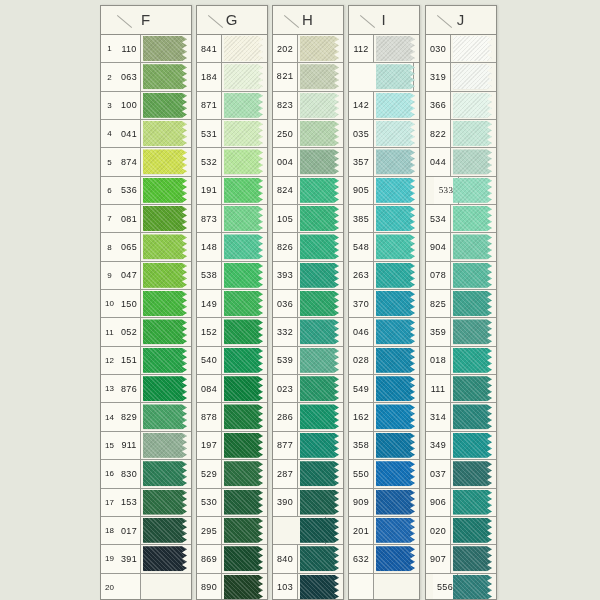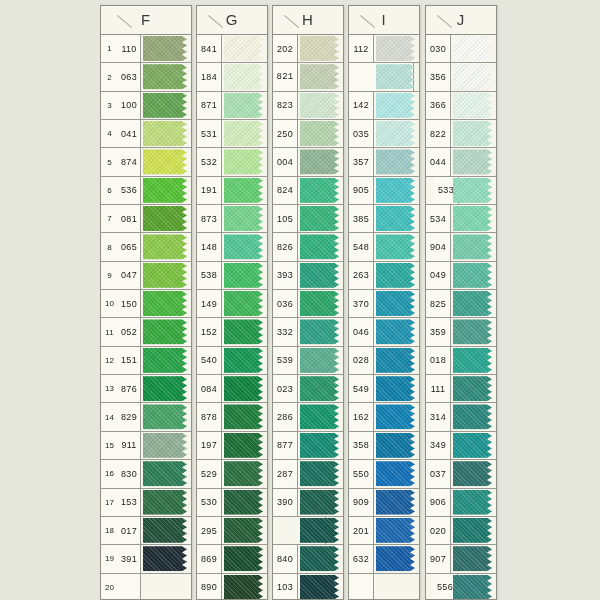--- a/index.html
+++ b/index.html
@@ -437,49 +437,49 @@
       <div class="hdr">
         <div class="diag"></div>
         <div class="letter">J</div>
       </div>
       <div class="rows">
         <div class="row">
           <div class="cell codecell" style="left: 0px; width: 24px;">030</div>
           <div class="sw" style="left: 27px; width: 39px; background-color: rgb(249, 250, 245);"></div>
         </div>
         <div class="row">
-          <div class="cell codecell" style="left: 0px; width: 24px;">356</div>
+          <div class="cell codecell" style="left: 0px; width: 24px;">319</div>
           <div class="sw" style="left: 27px; width: 39px; background-color: rgb(245, 248, 243);"></div>
         </div>
         <div class="row">
           <div class="cell codecell" style="left: 0px; width: 24px;">366</div>
           <div class="sw" style="left: 27px; width: 39px; background-color: rgb(228, 244, 234);"></div>
         </div>
         <div class="row">
           <div class="cell codecell" style="left: 0px; width: 24px;">822</div>
           <div class="sw" style="left: 27px; width: 39px; background-color: rgb(197, 231, 215);"></div>
         </div>
         <div class="row">
           <div class="cell codecell" style="left: 0px; width: 24px;">044</div>
           <div class="sw" style="left: 27px; width: 39px; background-color: rgb(180, 214, 198);"></div>
         </div>
         <div class="row">
-          <div class="cell codecell" style="left: 8px; width: 24px;">533</div>
+          <div class="cell codecell" style="left: 8px; width: 24px; font-family: Liberation Serif, serif;">533</div>
           <div class="sw" style="left: 27px; width: 39px; background-color: rgb(144, 219, 189);"></div>
         </div>
         <div class="row">
           <div class="cell codecell" style="left: 0px; width: 24px;">534</div>
           <div class="sw" style="left: 27px; width: 39px; background-color: rgb(126, 214, 176);"></div>
         </div>
         <div class="row">
           <div class="cell codecell" style="left: 0px; width: 24px;">904</div>
           <div class="sw" style="left: 27px; width: 39px; background-color: rgb(116, 202, 170);"></div>
         </div>
         <div class="row">
-          <div class="cell codecell" style="left: 0px; width: 24px;">049</div>
+          <div class="cell codecell" style="left: 0px; width: 24px;">078</div>
           <div class="sw" style="left: 27px; width: 39px; background-color: rgb(88, 185, 158);"></div>
         </div>
         <div class="row">
           <div class="cell codecell" style="left: 0px; width: 24px;">825</div>
           <div class="sw" style="left: 27px; width: 39px; background-color: rgb(63, 162, 142);"></div>
         </div>
         <div class="row">
           <div class="cell codecell" style="left: 0px; width: 24px;">359</div>
           <div class="sw" style="left: 27px; width: 39px; background-color: rgb(76, 156, 140);"></div>
         </div>

